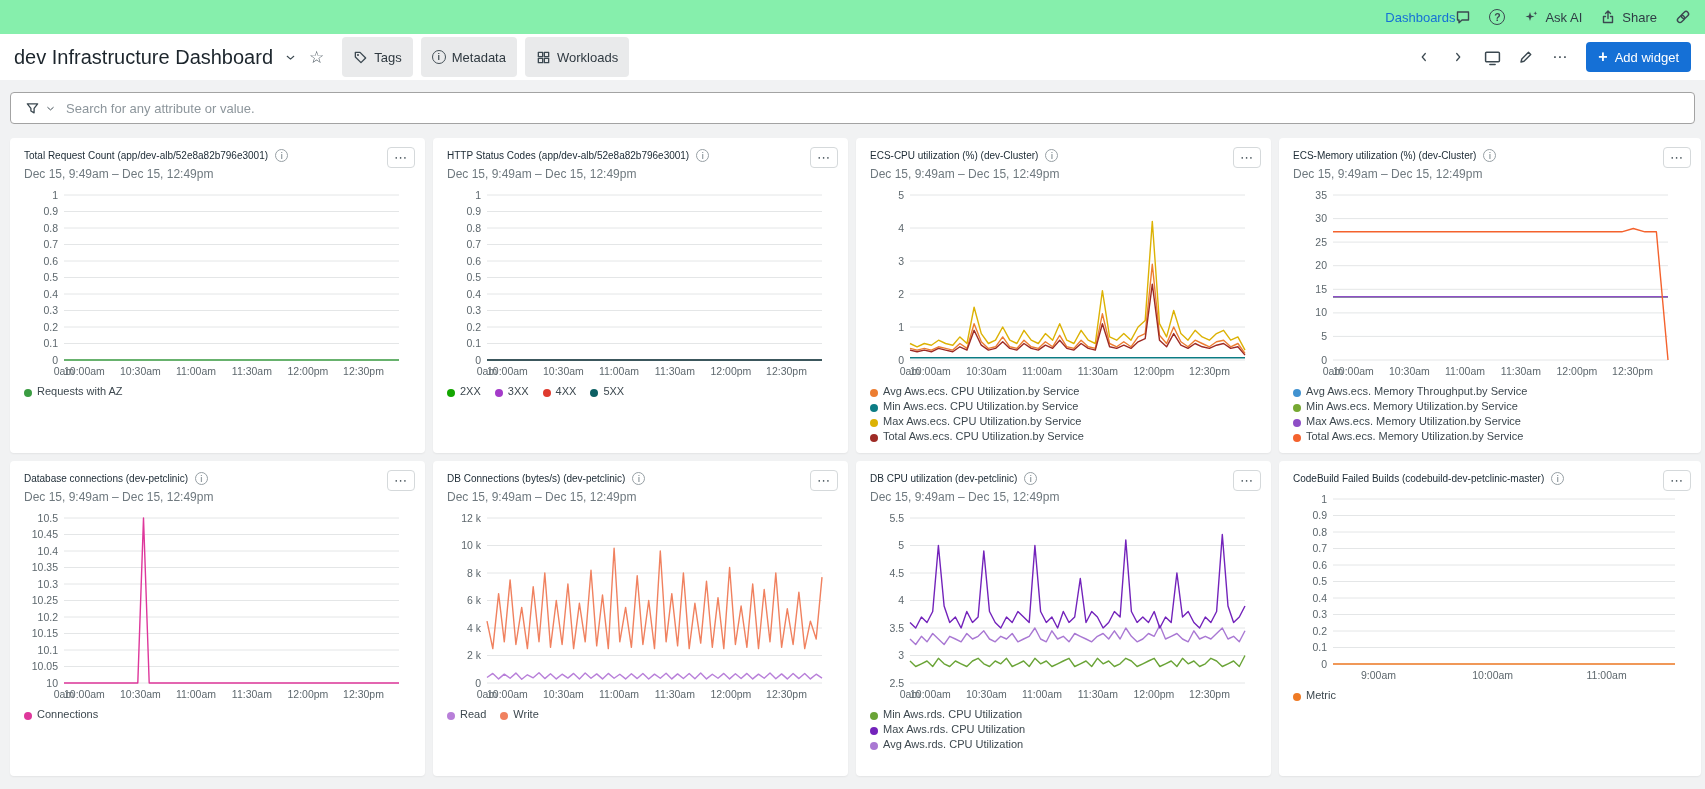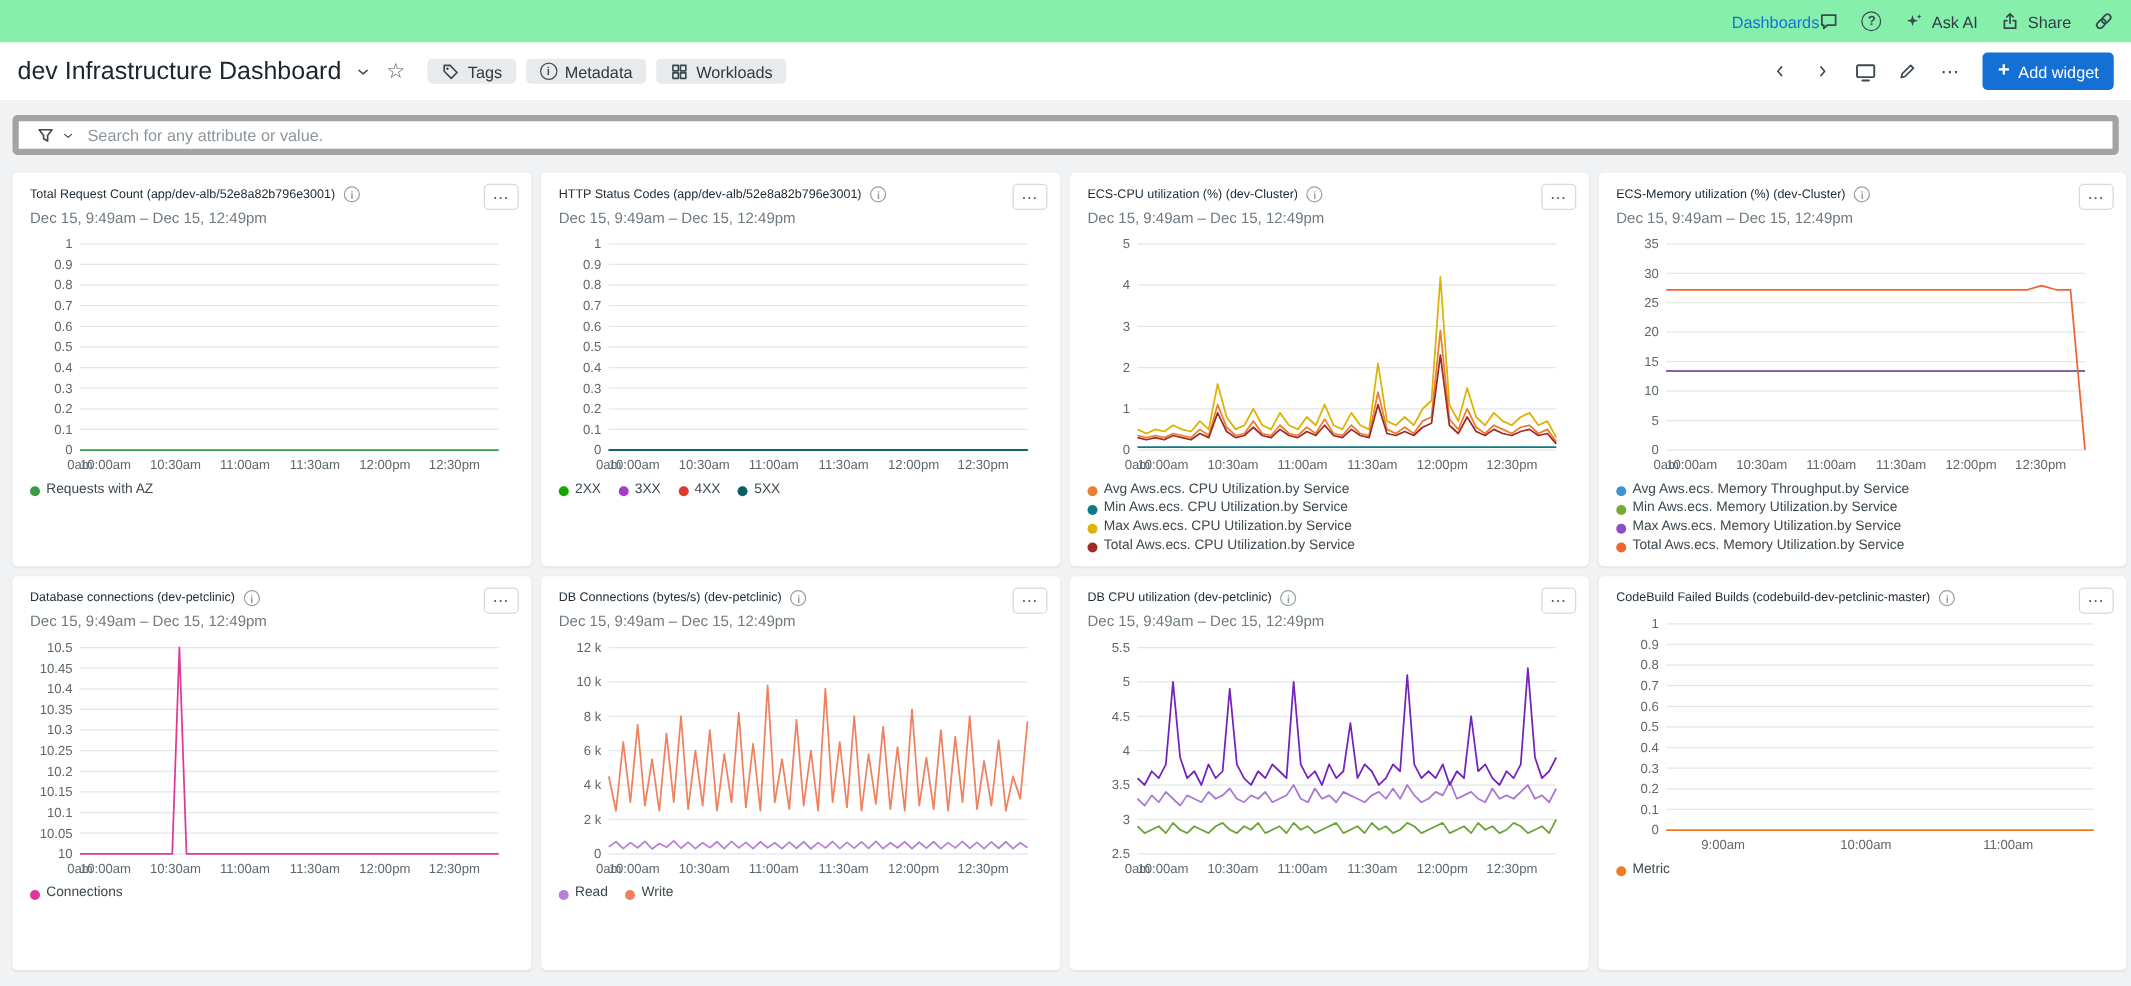--- a/index.html
+++ b/index.html
@@ -11,35 +11,35 @@
   .topbar{height:34px;background:#86efac;display:flex;align-items:center;justify-content:flex-end;padding:0 14px}
   .breadcrumb{color:#1570d6;font-size:13px;text-decoration:none;cursor:pointer}
   .topbar-right{display:flex;align-items:center;gap:18px;color:#2f3d45;font-size:13px}
   .tb-btn{display:flex;align-items:center;gap:6px;font-size:13px;color:#2f3d45}
   .q-icon{width:16px;height:16px;border:1.4px solid #3b4850;border-radius:50%;font-size:10.5px;font-weight:bold;
     color:#3b4850;display:inline-flex;align-items:center;justify-content:center}
 
   .header{height:46px;background:#fff;display:flex;align-items:center;padding:0 14px;gap:8px}
   .title{font-size:20px;font-weight:normal;color:#1c252c;white-space:nowrap}
   .star{font-size:17px;color:#4e5a63;margin:0 10px 0 2px}
-  .pill{background:#e9eaeb;border-radius:4px;height:20px;display:flex;align-items:center;gap:6px;padding:0 11px;
+  .pill{background:#e9eaeb;border-radius:4px;height:40px;display:flex;align-items:center;gap:6px;padding:0 11px;
     font-size:13px;color:#2f3940}
   .i-icon{width:14px;height:14px;border:1.2px solid #444f56;border-radius:50%;font-size:9px;font-weight:bold;
     color:#444f56;display:inline-flex;align-items:center;justify-content:center;font-style:normal}
   .header-right{margin-left:auto;display:flex;align-items:center;gap:6px}
   .icon-btn{width:28px;height:28px;display:flex;align-items:center;justify-content:center;color:#3c4850;border-radius:4px}
   .ellipsis-glyph{font-size:15px;color:#3c4850;letter-spacing:1px}
   .time-pill{background:#e8eef8;border:1px solid #ccd7ea;border-radius:4px;height:30px;display:flex;align-items:center;
     gap:7px;padding:0 10px;font-size:13px;color:#243039;white-space:nowrap}
   .add-widget{background:#1570d6;color:#fff;border-radius:4px;height:30px;display:flex;align-items:center;gap:7px;
     padding:0 12px;font-size:13px;margin-left:6px}
   .add-widget .plus{font-size:16px;font-weight:bold;line-height:1}
 
   .content{padding:12px 10px 0}
-  .searchbar{background:#fff;border:5px solid #a3a3a3;border-radius:4px;height:32px;display:flex;align-items:center;
+  .searchbar{background:#fff;border:1px solid #a3a3a3;border-radius:4px;height:32px;display:flex;align-items:center;
     margin-bottom:14px;padding:0 6px}
   .filter-seg{display:flex;align-items:center;gap:5px;padding:0 10px 0 8px;color:#39454c}
   .searchbar input{border:none;outline:none;flex:1;font-size:13px;color:#333;background:transparent;font-family:inherit}
   .searchbar input::placeholder{color:#8d969c}
 
   .grid{display:grid;grid-template-columns:repeat(4,1fr);gap:8px;padding-bottom:8px}
   .card{background:#fff;border-radius:4px;height:315px;padding:11px 14px;position:relative;
     box-shadow:0 1px 2px rgba(0,0,0,.06)}
   .card-title-row{display:flex;align-items:center;gap:7px;padding-right:34px}
   .card-title{font-size:10px;font-weight:normal;color:#202e38;white-space:nowrap;overflow:hidden;text-overflow:ellipsis}
@@ -517,20 +517,34 @@
             <text x="60.4" y="190" text-anchor="middle" class="tick">10:00am</text>
             <text x="116.4" y="190" text-anchor="middle" class="tick">10:30am</text>
             <text x="172.0" y="190" text-anchor="middle" class="tick">11:00am</text>
             <text x="227.9" y="190" text-anchor="middle" class="tick">11:30am</text>
             <text x="283.9" y="190" text-anchor="middle" class="tick">12:00pm</text>
             <text x="339.5" y="190" text-anchor="middle" class="tick">12:30pm</text>
             <polyline points="40.0,153.0 45.7,158.5 51.4,155.8 57.0,153.0 62.7,158.5 68.4,150.3 74.1,155.8 79.7,158.5 85.4,153.0 91.1,155.8 96.8,158.5 102.5,153.0 108.1,150.3 113.8,155.8 119.5,158.5 125.2,153.0 130.8,155.8 136.5,150.3 142.2,158.5 147.9,155.8 153.6,153.0 159.2,158.5 164.9,150.3 170.6,155.8 176.3,153.0 181.9,158.5 187.6,155.8 193.3,153.0 199.0,150.3 204.7,158.5 210.3,155.8 216.0,153.0 221.7,158.5 227.4,150.3 233.1,155.8 238.7,153.0 244.4,158.5 250.1,155.8 255.8,150.3 261.4,153.0 267.1,158.5 272.8,155.8 278.5,153.0 284.2,150.3 289.8,158.5 295.5,155.8 301.2,153.0 306.9,158.5 312.5,150.3 318.2,155.8 323.9,153.0 329.6,158.5 335.3,155.8 340.9,150.3 346.6,153.0 352.3,158.5 358.0,155.8 363.6,153.0 369.3,158.5 375.0,147.5" fill="none" stroke="#6aa437" stroke-width="1.4" stroke-linejoin="round"></polyline>
             <polyline points="40.0,131.0 45.7,136.5 51.4,128.3 57.0,133.8 62.7,125.5 68.4,131.0 74.1,136.5 79.7,128.3 85.4,131.0 91.1,133.8 96.8,125.5 102.5,131.0 108.1,128.3 113.8,122.8 119.5,131.0 125.2,133.8 130.8,128.3 136.5,131.0 142.2,125.5 147.9,133.8 153.6,131.0 159.2,128.3 164.9,120.0 170.6,131.0 176.3,133.8 181.9,122.8 187.6,131.0 193.3,128.3 199.0,133.8 204.7,125.5 210.3,128.3 216.0,131.0 221.7,133.8 227.4,128.3 233.1,125.5 238.7,131.0 244.4,122.8 250.1,131.0 255.8,120.0 261.4,128.3 267.1,133.8 272.8,131.0 278.5,125.5 284.2,128.3 289.8,117.3 295.5,131.0 301.2,128.3 306.9,125.5 312.5,131.0 318.2,133.8 323.9,122.8 329.6,131.0 335.3,128.3 340.9,131.0 346.6,125.5 352.3,120.0 358.0,131.0 363.6,128.3 369.3,133.8 375.0,122.8" fill="none" stroke="#a978d3" stroke-width="1.4" stroke-linejoin="round"></polyline>
             <polyline points="40.0,114.5 45.7,120.0 51.4,109.0 57.0,114.5 62.7,103.5 68.4,37.5 74.1,98.0 79.7,114.5 85.4,109.0 91.1,120.0 96.8,103.5 102.5,114.5 108.1,109.0 113.8,43.0 119.5,103.5 125.2,114.5 130.8,120.0 136.5,109.0 142.2,114.5 147.9,103.5 153.6,109.0 159.2,114.5 164.9,37.5 170.6,103.5 176.3,114.5 181.9,109.0 187.6,120.0 193.3,103.5 199.0,114.5 204.7,109.0 210.3,70.5 216.0,114.5 221.7,103.5 227.4,109.0 233.1,120.0 238.7,114.5 244.4,103.5 250.1,109.0 255.8,32.0 261.4,103.5 267.1,114.5 272.8,109.0 278.5,114.5 284.2,103.5 289.8,120.0 295.5,109.0 301.2,114.5 306.9,65.0 312.5,109.0 318.2,103.5 323.9,114.5 329.6,120.0 335.3,109.0 340.9,114.5 346.6,103.5 352.3,26.5 358.0,98.0 363.6,114.5 369.3,109.0 375.0,98.0" fill="none" stroke="#7323bb" stroke-width="1.4" stroke-linejoin="round"></polyline>
           </svg></div>
+    <div class="legend block">
+          <span class="legend-item">
+            <span class="dot" style="background: rgb(106, 164, 55);"></span>
+            <span>Min Aws.rds. CPU Utilization</span>
+          </span>
+          <span class="legend-item">
+            <span class="dot" style="background: rgb(115, 35, 187);"></span>
+            <span>Max Aws.rds. CPU Utilization</span>
+          </span>
+          <span class="legend-item">
+            <span class="dot" style="background: rgb(169, 120, 211);"></span>
+            <span>Avg Aws.rds. CPU Utilization</span>
+          </span>
+        </div>
   </div>
 
   <div class="card">
     <button class="menu-btn">
           <span>⋯</span>
         </button>
     <div class="card-title-row">
       <span class="card-title">CodeBuild Failed Builds (codebuild-dev-petclinic-master)</span>
       <span class="card-info">i</span>
     </div>

